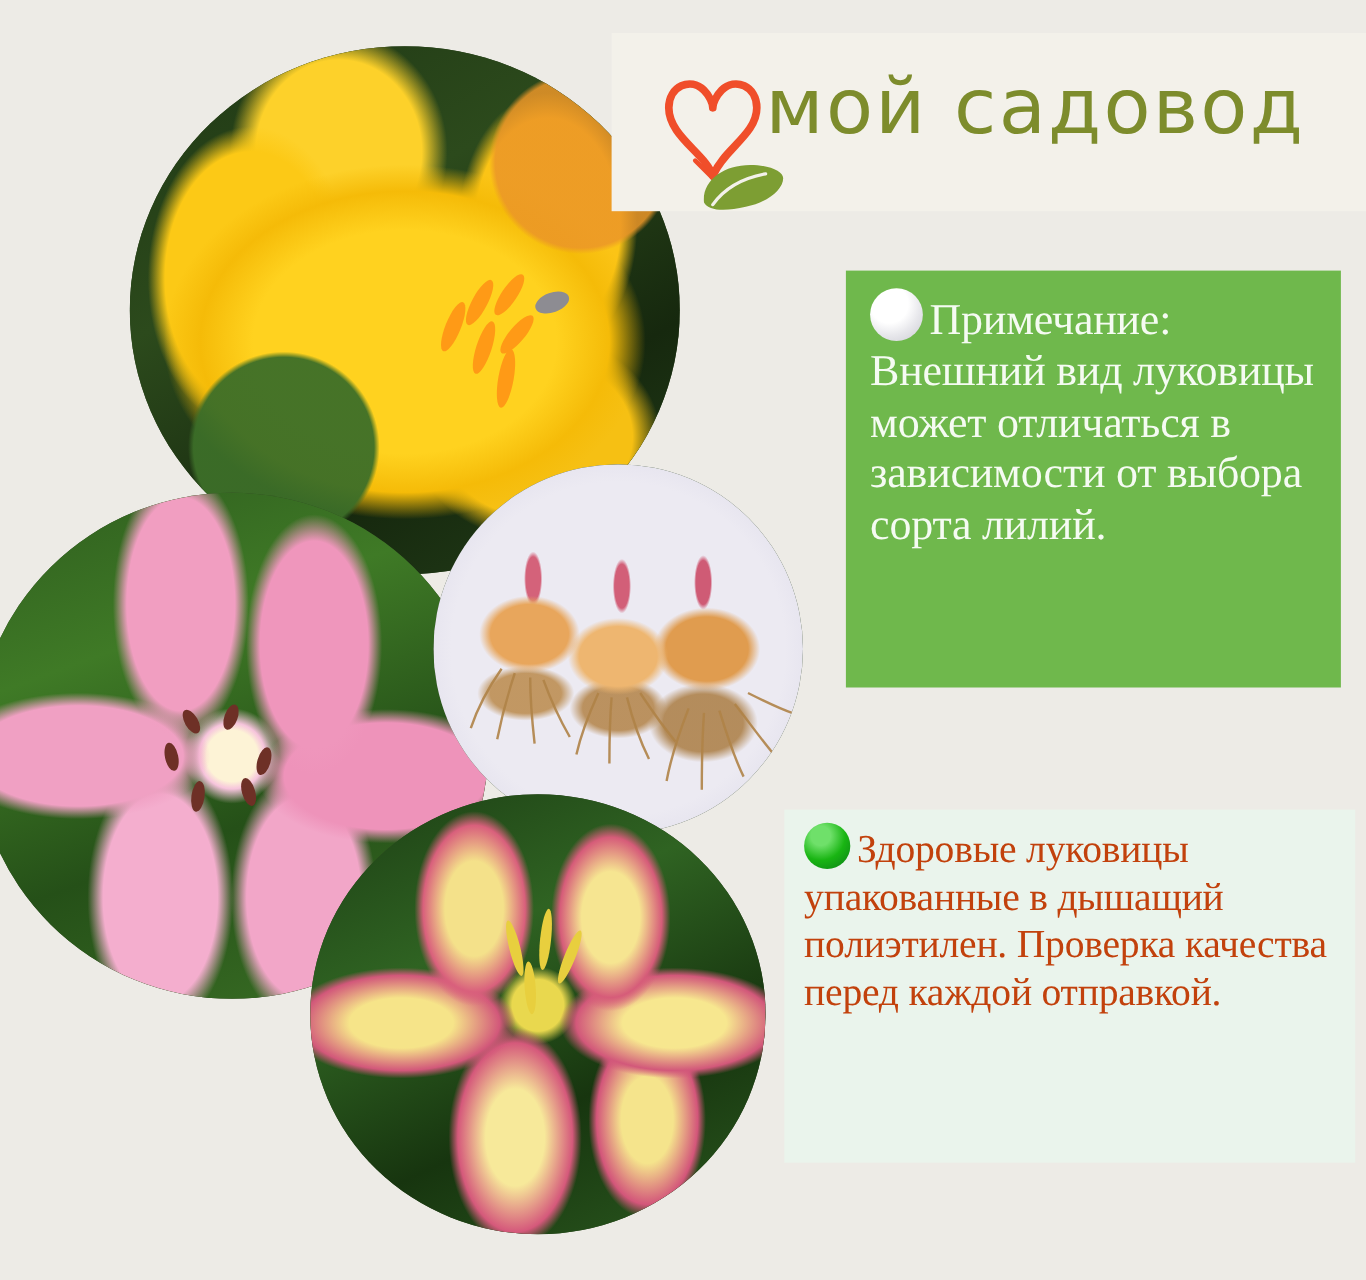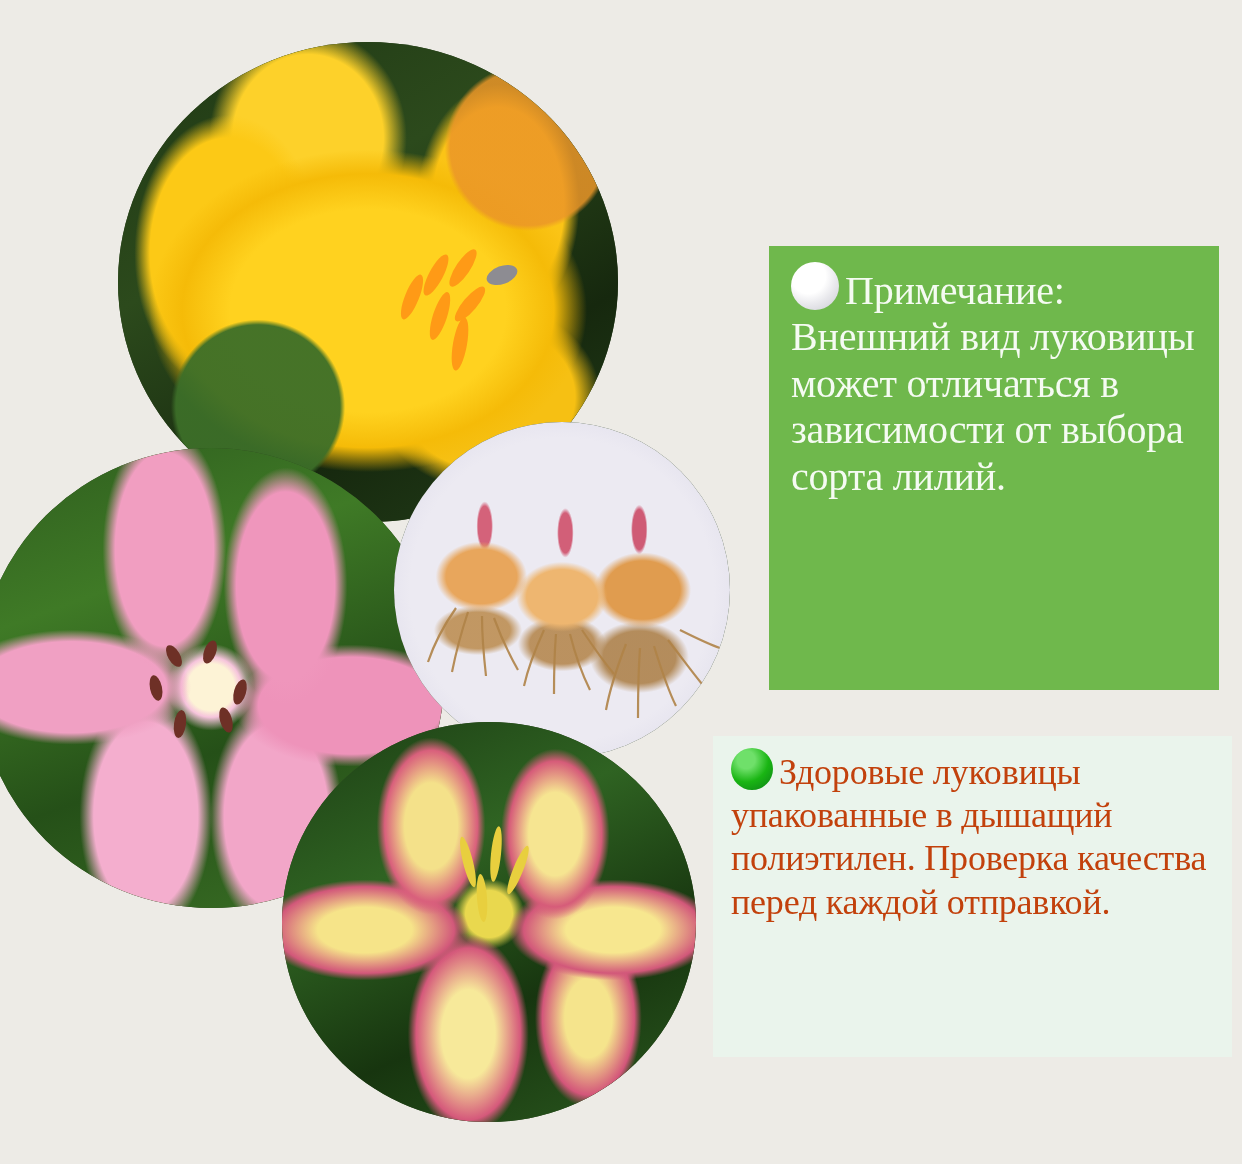--- a/index.html
+++ b/index.html
@@ -131,21 +131,21 @@
       radial-gradient(circle at 50% 48%, #e9d84e 0 8%, rgba(0,0,0,0) 12%),
       linear-gradient(155deg, #1c3d14 0%, #2f6322 34%, #17350f 66%, #2b5a1f 100%);
   }
 
   
   .note-green {
     position: absolute;
     left: 769px;
     top: 246px;
     width: 450px;
-    height: 444px;
+    height: 379px;
     background: #6fb84c;
     z-index: 8;
     box-sizing: border-box;
     padding: 16px 20px 8px 22px;
   }
   .note-green .note-text {
     margin: 0;
     color: #f5fbf2;
     font-size: 40px;
     line-height: 1.16;
@@ -252,20 +252,34 @@
         <g fill="#e8cf3e">
           <ellipse cx="186" cy="140" rx="5" ry="26" transform="rotate(-14 186 140)"></ellipse>
           <ellipse cx="214" cy="132" rx="5" ry="28" transform="rotate(6 214 132)"></ellipse>
           <ellipse cx="236" cy="148" rx="5" ry="26" transform="rotate(22 236 148)"></ellipse>
           <ellipse cx="200" cy="176" rx="5" ry="24" transform="rotate(-4 200 176)"></ellipse>
         </g>
       </svg>
     </div>
   </div>
 
+  <div class="logo-band">
+    <div class="logo-inner">
+      <svg class="heart-icon" viewBox="0 0 92 100">
+        <path d="M46 94 C40 74 6 58 6 32 C6 12 26 4 38 16 C43 21 46 28 46 32
+                 C46 28 49 21 54 16 C66 4 86 12 86 32 C86 56 56 70 47 92" fill="none" stroke="#f04e2a" stroke-width="7" stroke-linecap="round" stroke-linejoin="round"></path>
+        <path d="M30 80 L48 98" fill="none" stroke="#f04e2a" stroke-width="4" stroke-linecap="round"></path>
+      </svg>
+      <svg class="leaf-icon" viewBox="0 0 80 56">
+        <path d="M6 44 C4 24 24 10 48 10 C66 10 78 16 78 22 C78 32 64 44 44 48 C26 52 10 52 6 44 Z" fill="#7d9e33"></path>
+        <path d="M14 46 C24 32 40 22 62 18" fill="none" stroke="#f3f1ea" stroke-width="3" stroke-linecap="round"></path>
+      </svg>
+      <div class="logo-word">мой садовод</div>
+    </div>
+  </div>
 
   <div class="note-green">
     <p class="note-text">
       <span class="emoji-dot dot-white"></span><span>Примечание: Внешний вид луковицы может отличаться в зависимости от выбора сорта лилий.</span>
     </p>
   </div>
 
   <div class="note-mint">
     <p class="note-text">
       <span class="emoji-dot dot-green"></span><span>Здоровые луковицы упакованные в дышащий полиэтилен. Проверка качества перед каждой отправкой.</span>

